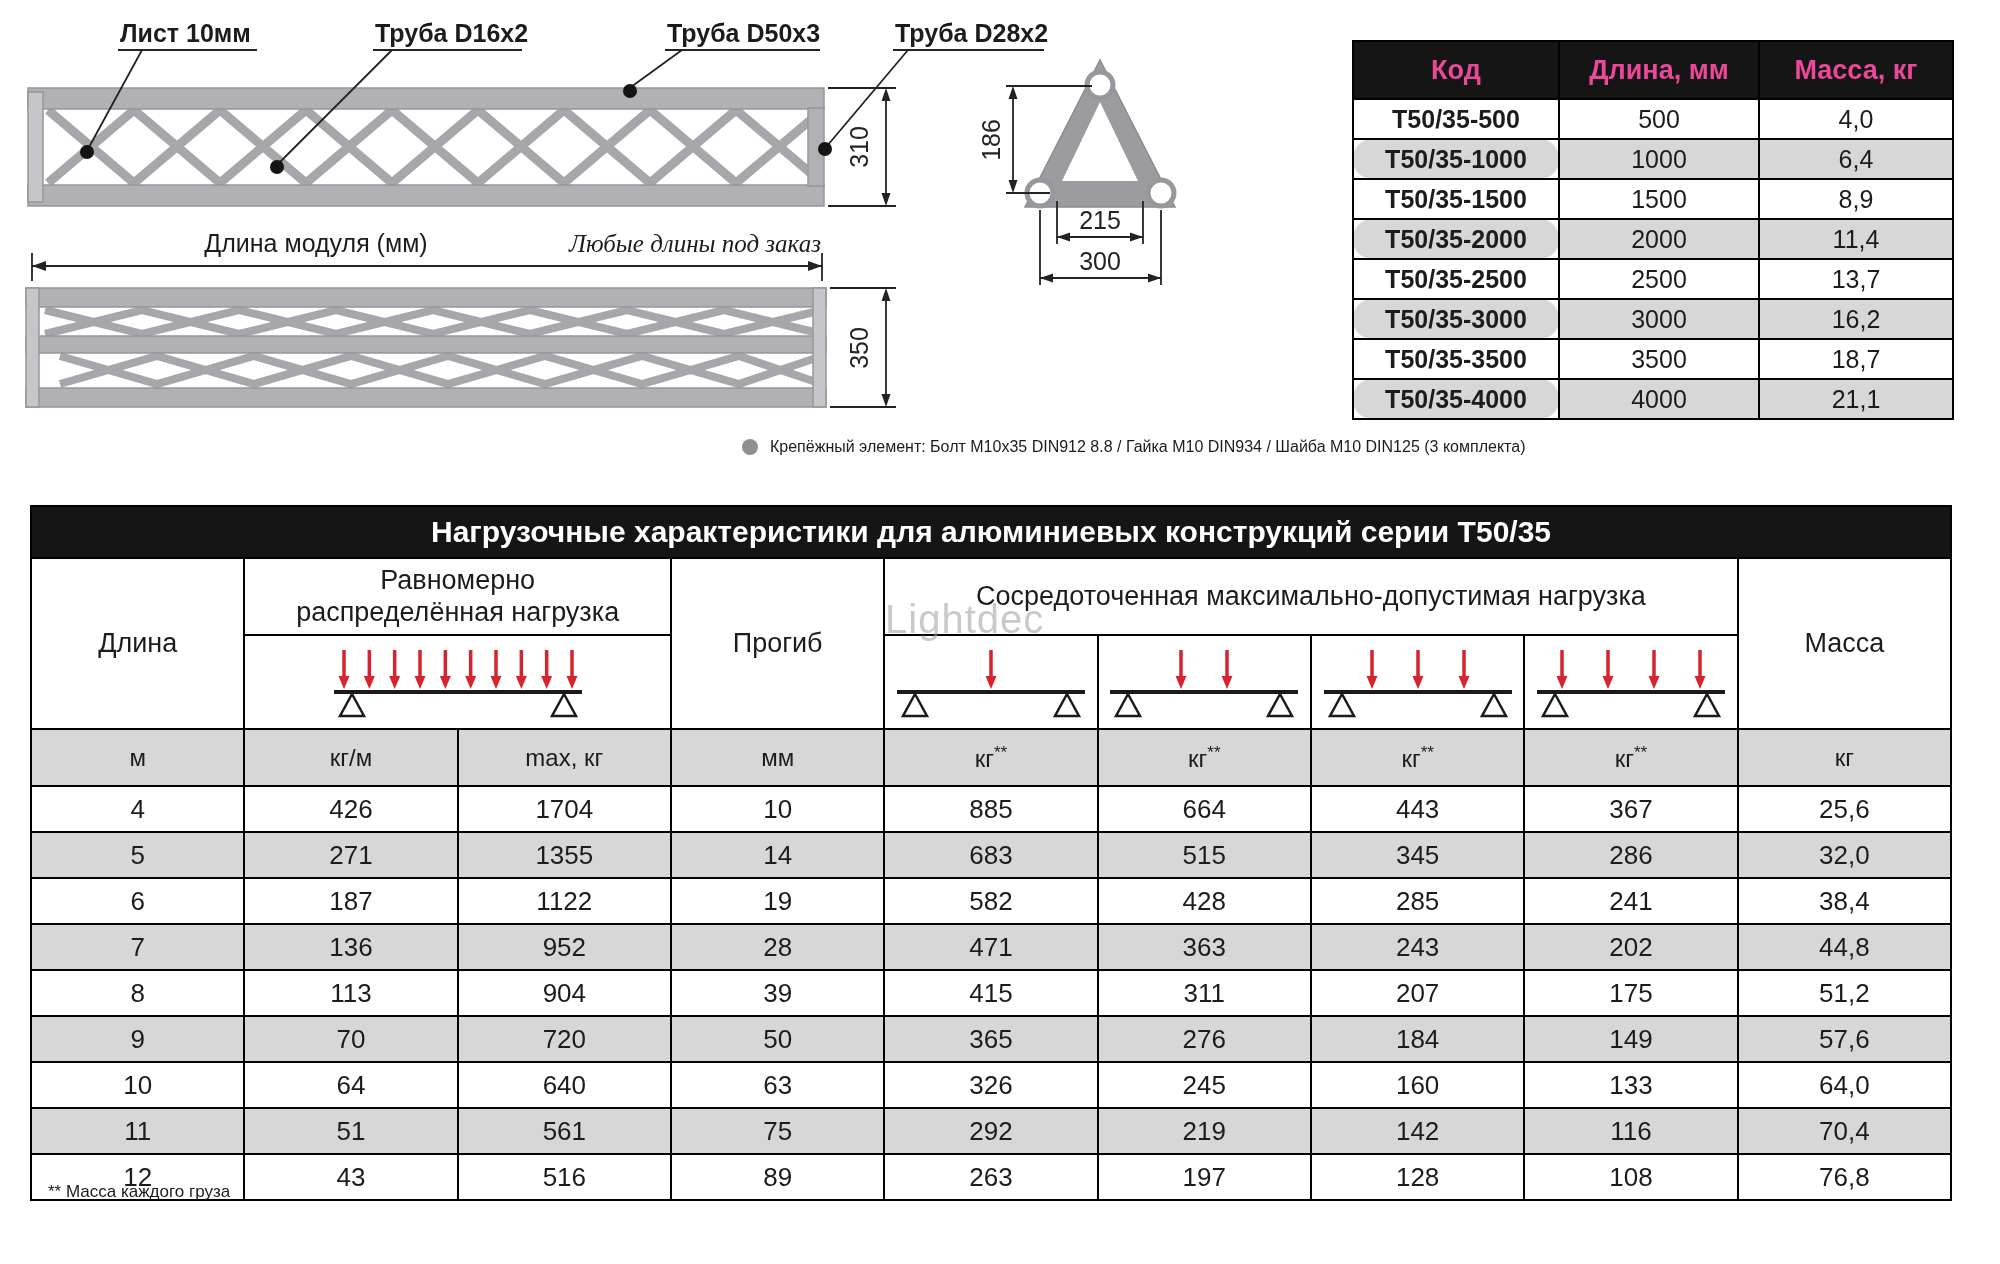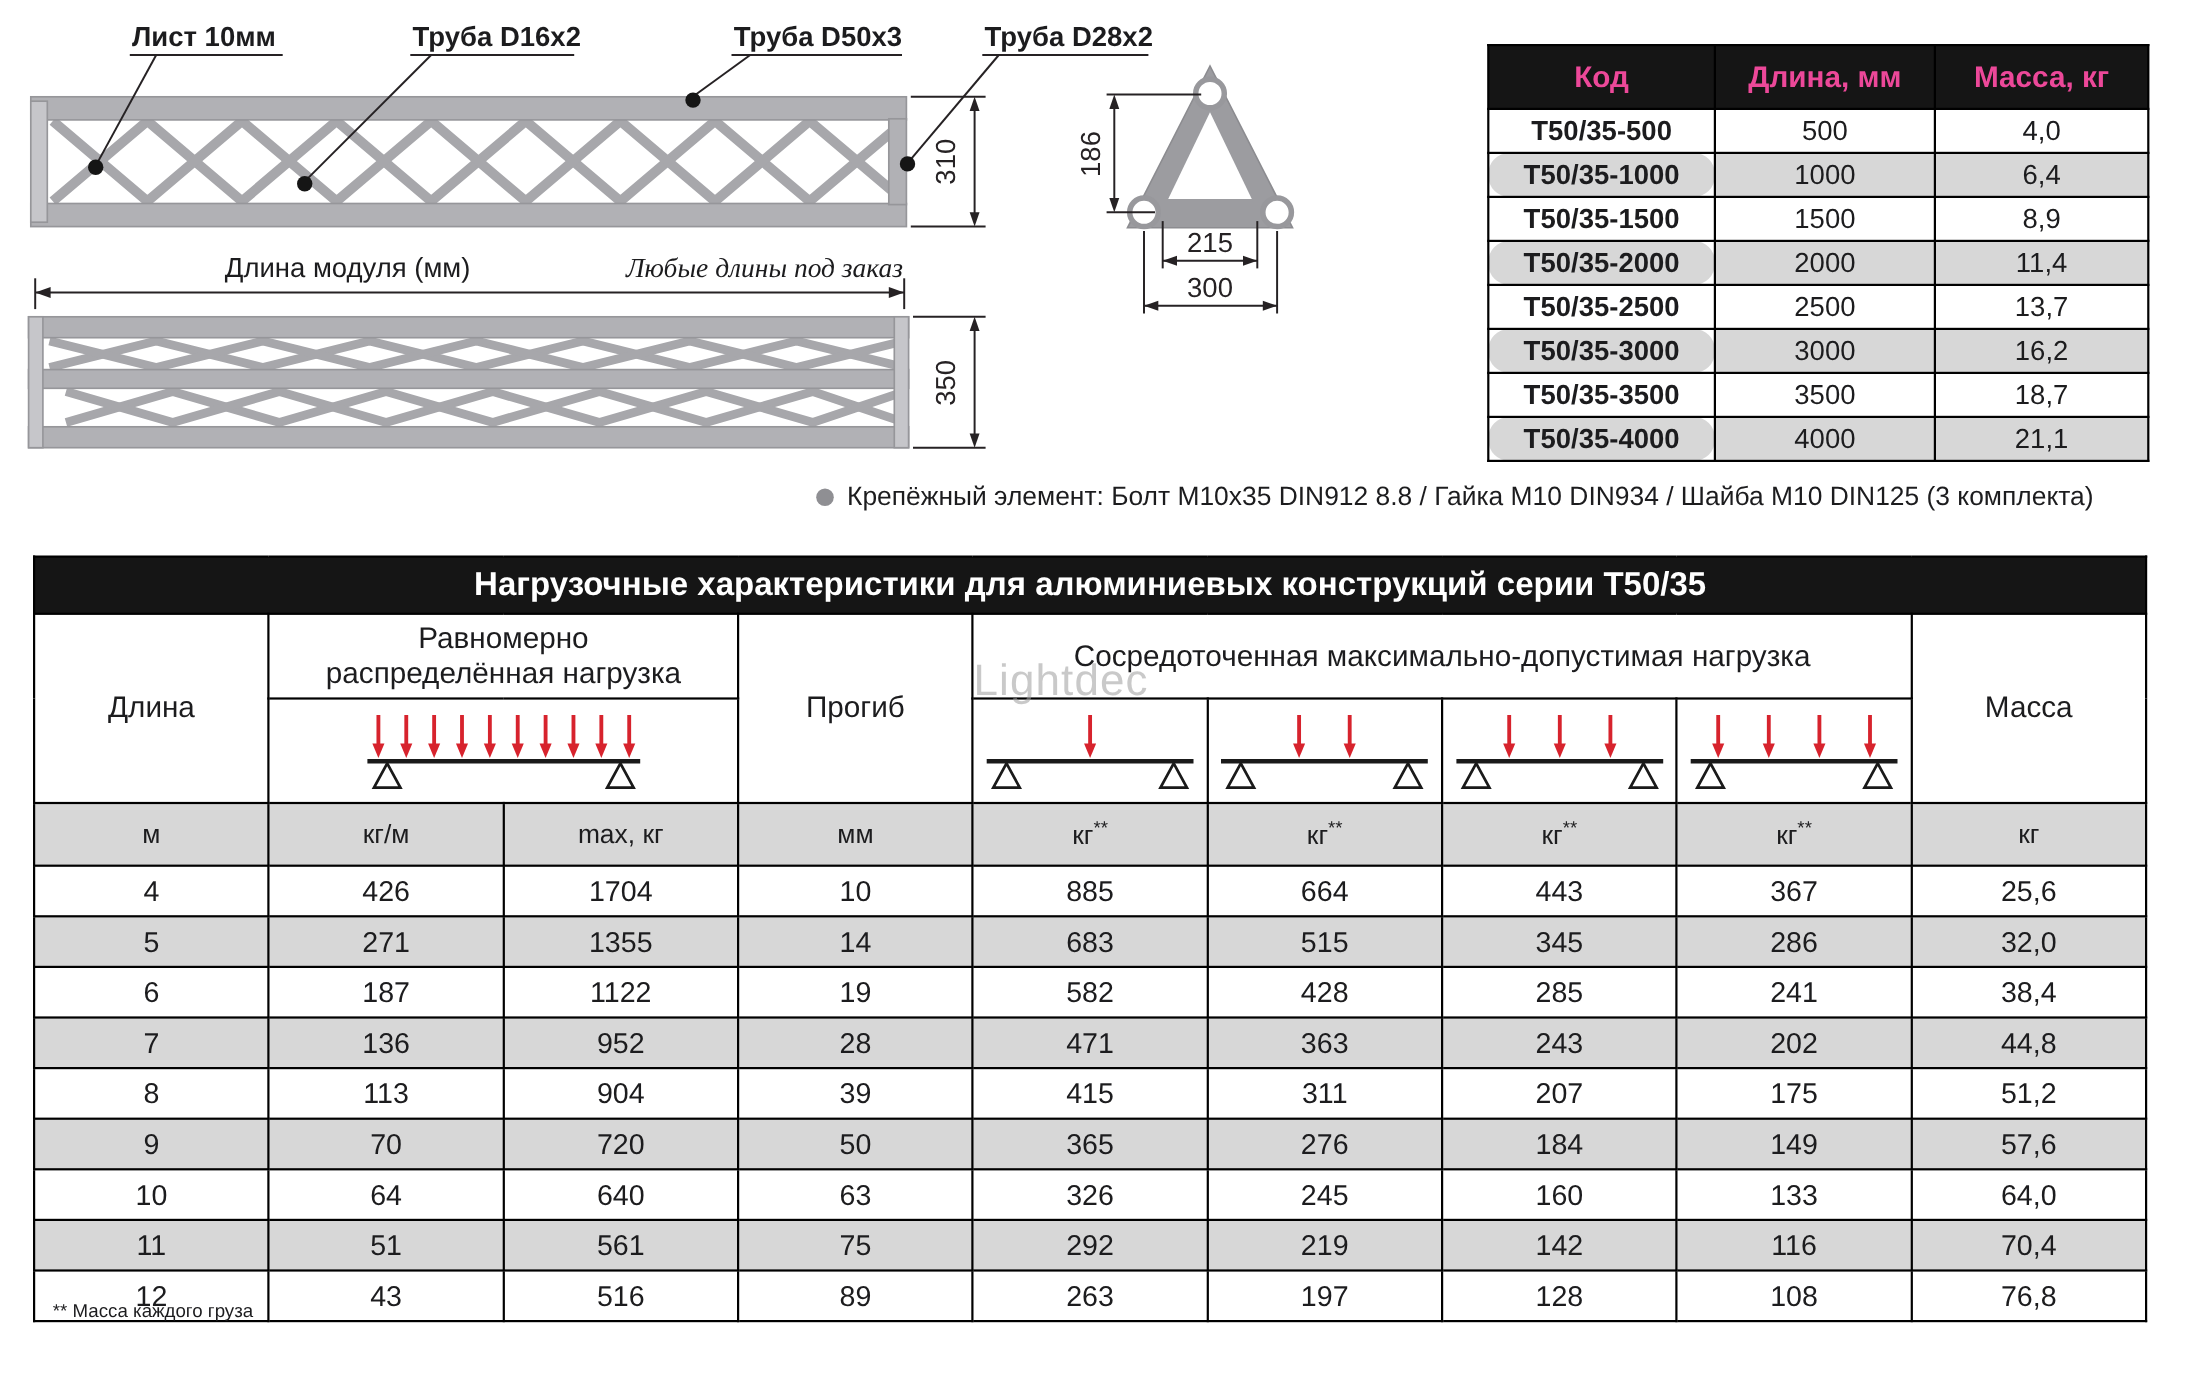--- a/index.html
+++ b/index.html
@@ -15,21 +15,21 @@
   .dimtext{font:400 25px "Liberation Sans", sans-serif;fill:#262224;}
   .leader{stroke:#262224;stroke-width:1.8;fill:none;}
   .dim{stroke:#262224;stroke-width:1.8;fill:none;}
   .chord{fill:#b1b1b5;stroke:#96969a;stroke-width:1.5;}
   .plate{fill:#c6c6ca;stroke:#96969a;stroke-width:1.5;}
   .lattice{fill:none;stroke:#a7a7ab;stroke-width:9;}
   .lattice2{fill:none;stroke:#a7a7ab;stroke-width:8;}
   .dimarrow{fill:#262224;}
   .dot{fill:#151515;}
   
-  .fastener-note{position:absolute;left:742px;top:438px;font-size:24px;white-space:nowrap;display:flex;align-items:center;}
+  .fastener-note{position:absolute;left:742px;top:438px;font-size:16px;white-space:nowrap;display:flex;align-items:center;}
   .fastener-note .bullet{display:inline-block;width:16px;height:16px;border-radius:50%;background:#8f8f93;margin-right:12px;flex:0 0 auto;}
   
   .size-table{position:absolute;left:1352px;top:40px;width:600px;border-collapse:collapse;table-layout:fixed;}
   .size-table th,.size-table td{border:2px solid #000;text-align:center;padding:0;}
   .size-table thead th{background:#151515;color:#ec4899;font-size:27px;font-weight:bold;height:56px;}
   .size-table td{font-size:25px;height:38px;background:#fff;}
   .size-table td.code{font-weight:bold;border-radius:19px;}
   .size-table tbody tr:nth-child(even) td{background:#d7d7d7;}
   
   .load-wrap{position:absolute;left:30px;top:505px;width:1922px;}

